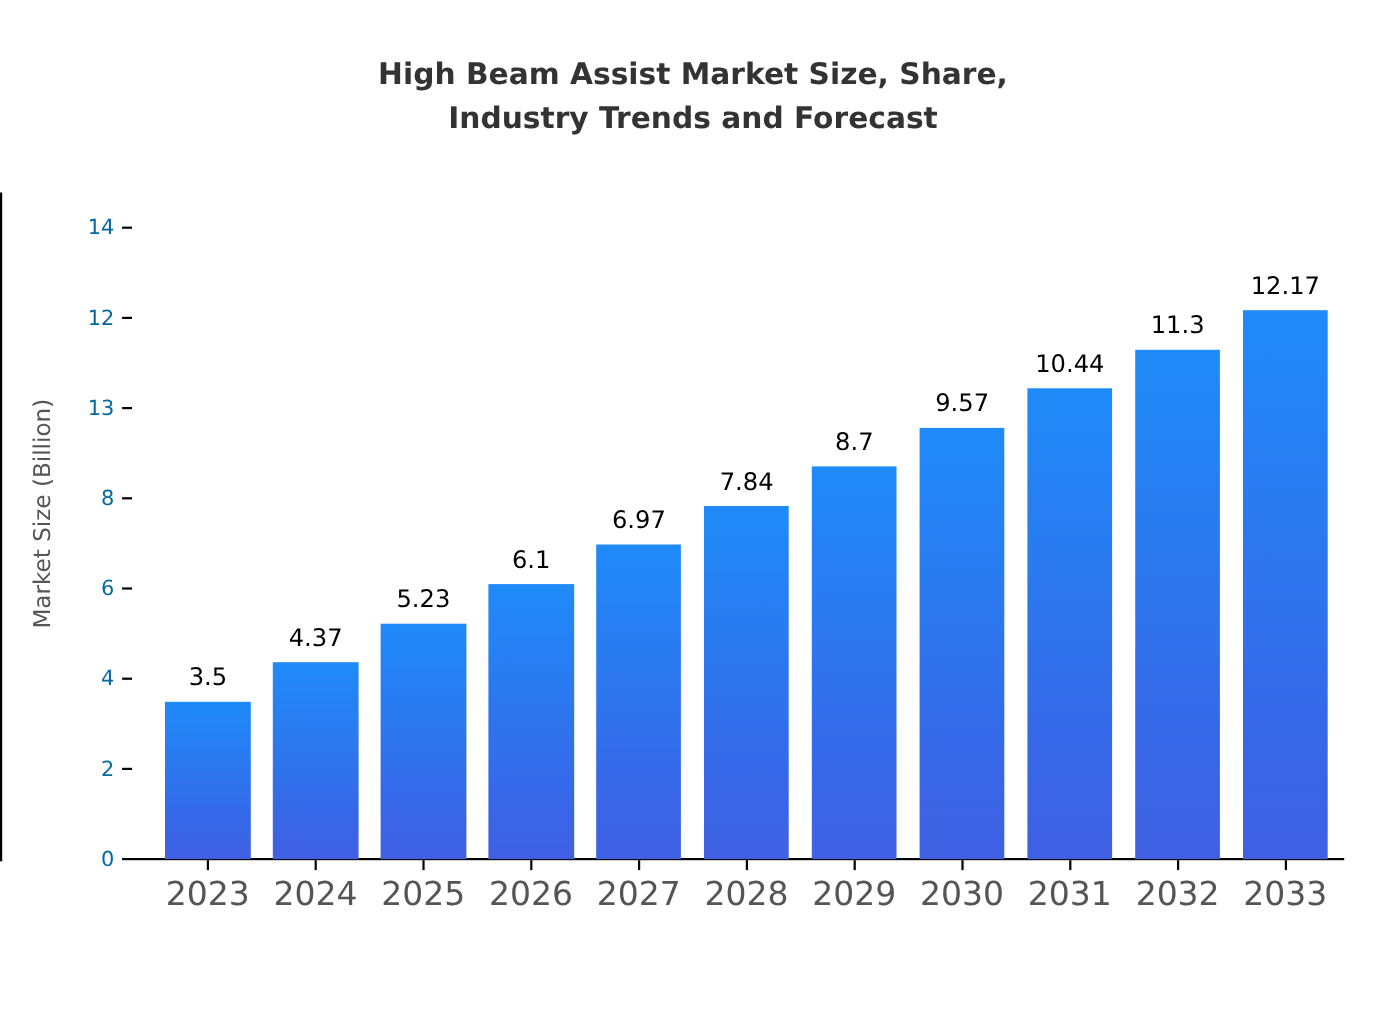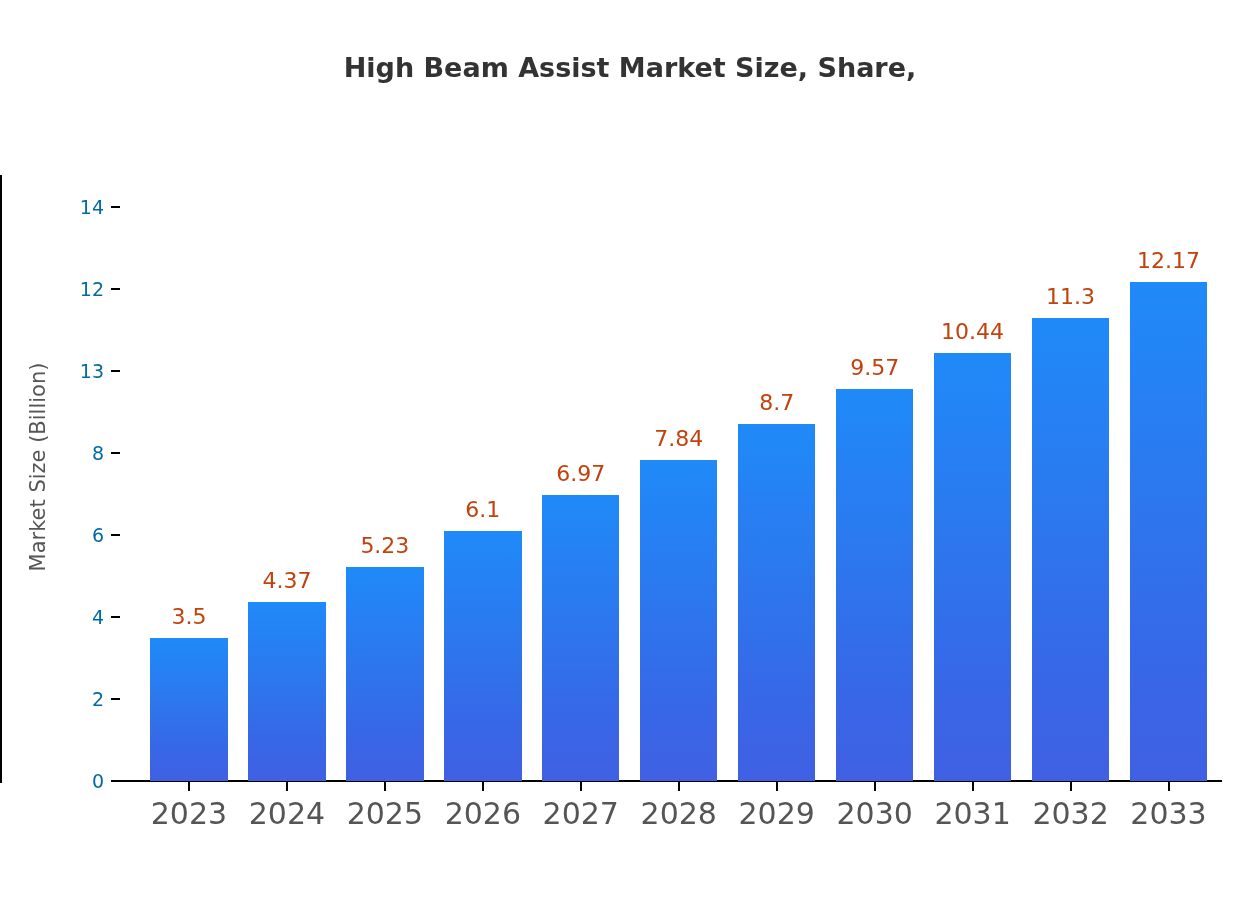--- a/index.html
+++ b/index.html
@@ -124,21 +124,21 @@
 
   
   .bar {
     position: absolute;
     background: linear-gradient(to bottom, #1f8af8 0%, #2a7bf0 35%, #3668e8 75%, #4060e2 100%);
   }
   .bar-value {
     position: absolute;
     text-align: center;
     font-size: 22px;
-    color: #c2410c;
+    color: #000000;
     white-space: nowrap;
     line-height: 26px;
   }
 
   
   #source-note {
     position: absolute;
     left: 0;
     top: 878px;
     width: 1260px;
@@ -147,20 +147,21 @@
     color: #555555;
   }
 </style>
 </head>
 <body>
 
 <div id="figure">
 
   <div id="chart-title">
     <span class="title-line">High Beam Assist Market Size, Share,</span>
+    <span class="title-line">Industry Trends and Forecast</span>
   </div>
 
   <div id="y-axis-title">Market Size (Billion)</div>
 
   <div id="spine-left"></div>
   <div id="spine-bottom"></div>
 
   <div id="y-ticks">
       <div class="y-tick" style="top: 781px;">
         <div class="tick-mark"></div>

